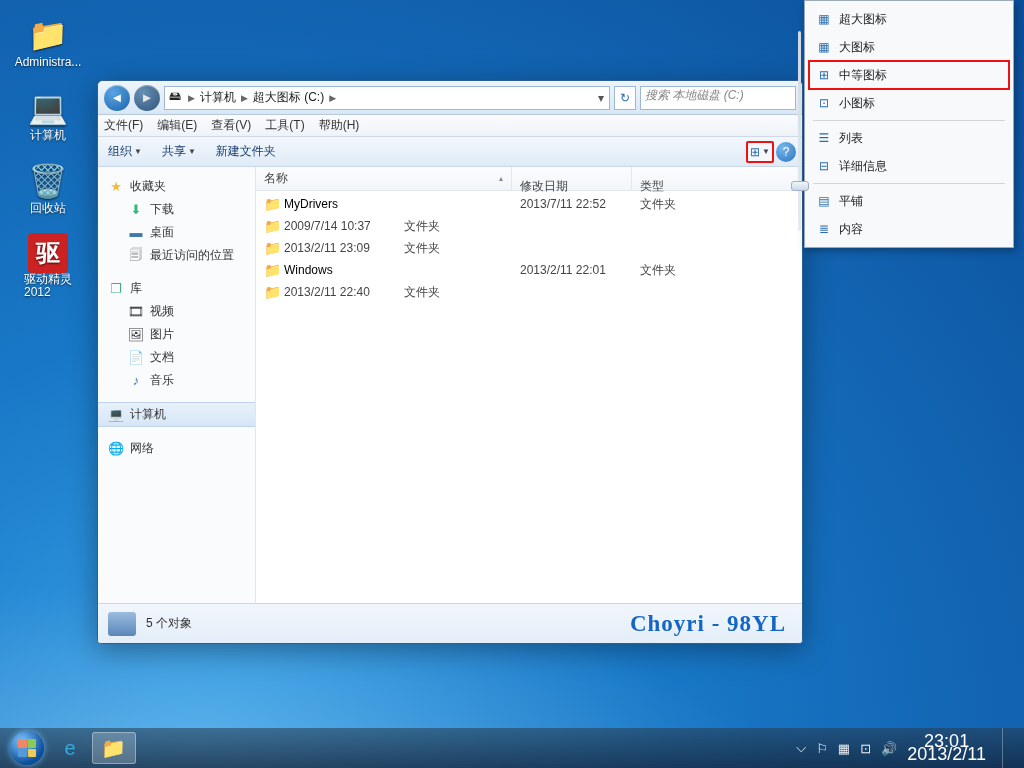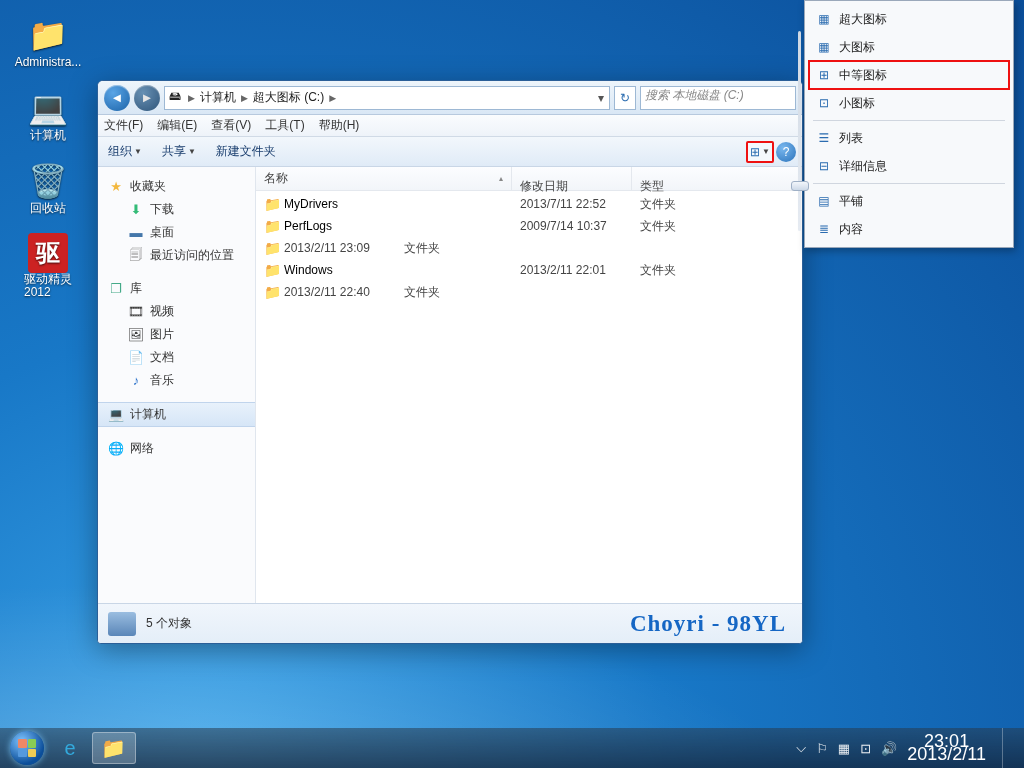--- a/index.html
+++ b/index.html
@@ -211,21 +211,20 @@
       </div>
       <div class="rows" id="rows">
           <div class="row">
             <span class="ricon folder-icon">📁</span>
             <span class="rname">MyDrivers</span>
             <span class="rdate">2013/7/11 22:52</span>
             <span class="rtype">文件夹</span>
           </div>
           <div class="row">
             <span class="ricon folder-icon">📁</span>
-            <span class="rname">PerfLogs</span>
             <span class="rdate">2009/7/14 10:37</span>
             <span class="rtype">文件夹</span>
           </div>
           <div class="row">
             <span class="ricon folder-icon">📁</span>
             <span class="rdate">2013/2/11 23:09</span>
             <span class="rtype">文件夹</span>
           </div>
           <div class="row">
             <span class="ricon folder-icon">📁</span>

